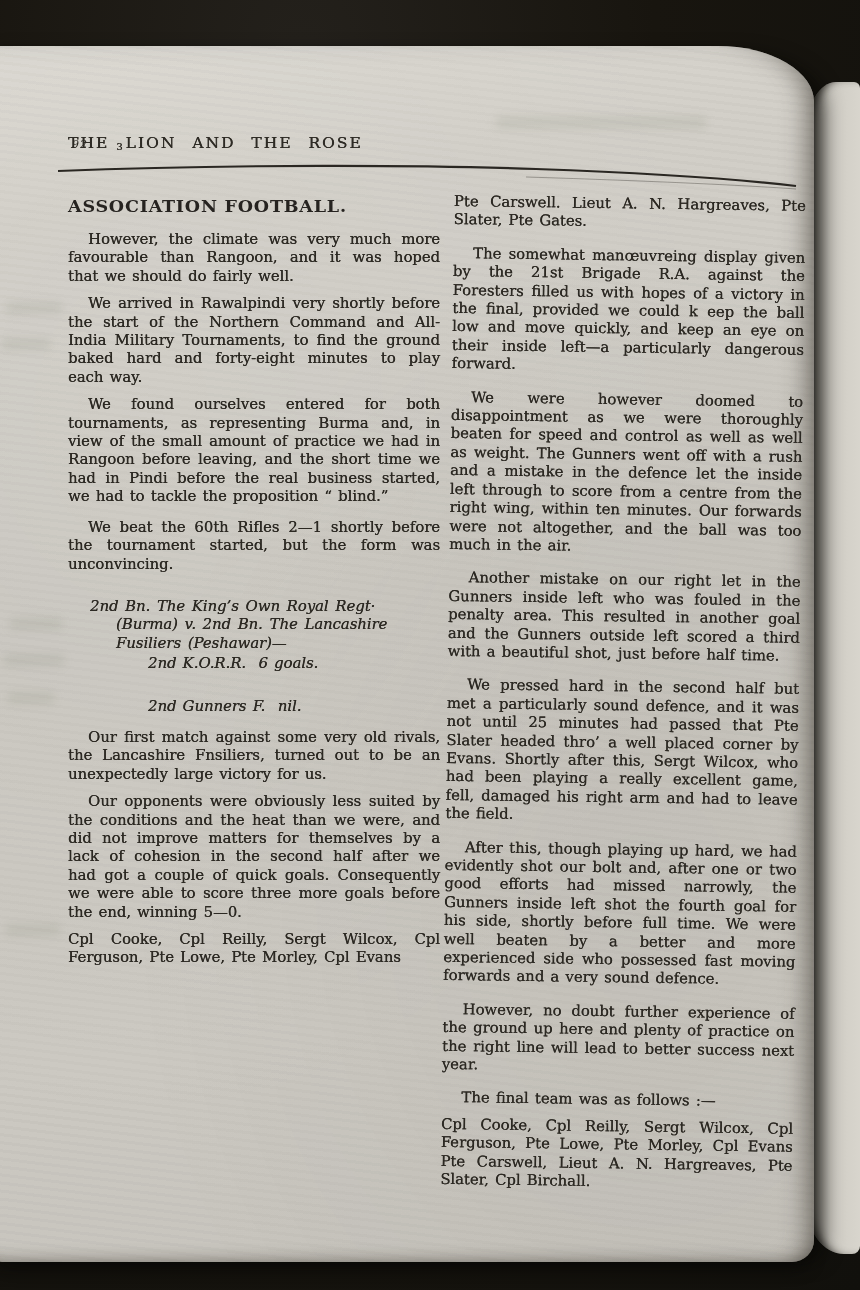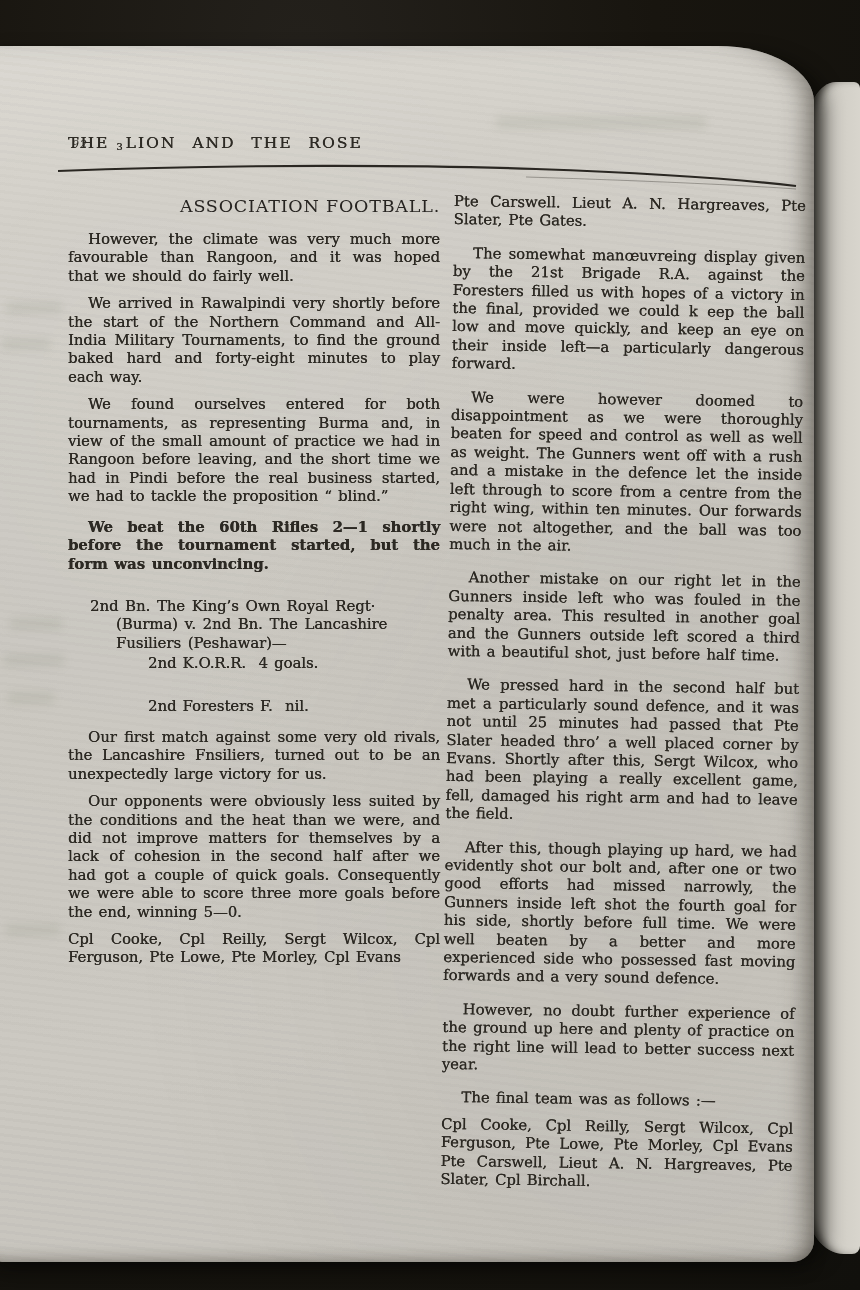--- a/index.html
+++ b/index.html
@@ -55,40 +55,40 @@
   .running-title{
     text-align:left; font-size:15.5px; letter-spacing:2px; word-spacing:9px;
     color:#2e2b25; text-shadow:.3px 0 0 currentColor;
   }
   .title-mark{ font-size:10px; position:relative; top:2px; margin:0 3px 0 7px; letter-spacing:0; }
   .rule-svg{ display:block; width:742px; height:30px; margin:2px 0 0 -12px; }
   .columns{ display:flex; gap:14px; margin-top:2px; }
   .col-left{ width:372px; }
   .col-right{ width:352px; transform:rotate(.8deg); transform-origin:0 0; }
   .article-title{
-    font-size:17.5px; font-weight:normal; text-align:right;
+    font-size:17.5px; font-weight:bold; text-align:left;
     letter-spacing:.8px; margin:4px 0 14px; color:#262320;
   }
   p{
     margin:0 0 9px; font-size:14.8px; line-height:18.4px;
     text-align:justify; text-indent:20px; word-spacing:1.5px;
     text-shadow:.25px 0 0 currentColor;
   }
   .col-right p{ margin-bottom:15px; }
   .flush{ text-indent:0; }
-  .result-block{ margin:24px 0 13px 22px; }
+  .result-block{ margin:24px 0 13px 22px;font-style:italic; }
   .result-head{
     text-indent:-26px; padding-left:26px; margin-bottom:2px;
     text-align:left; word-spacing:2px;
   }
   .result-score{
     text-indent:0; padding-left:58px; margin-bottom:2px;
     text-align:left; white-space:pre-wrap;
   }
-  .gap-top{ margin-top:12px;font-weight:bold; }
+  .gap-top{ margin-top:12px; }
 </style>
 </head>
 <body>
 
 <div class="scan">
 
   <div class="page-edge"></div>
 
   <div class="page">
     <div class="texture"></div>
@@ -119,25 +119,25 @@
 
         <div class="col-left">
           <div class="article-title">ASSOCIATION FOOTBALL.</div>
           <p>However, the climate was very much more favourable than Rangoon, and it was hoped that we should do fairly well.</p>
           <p>We arrived in Rawalpindi very shortly before the start of the Northern Command and All-India Military Tournaments, to find the ground baked hard and forty-eight minutes to play each way.</p>
           <p>We found ourselves entered for both tournaments, as representing Burma and, in view of the small amount of practice we had in Rangoon before leaving, and the short time we had in Pindi before the real business started, we had to tackle the proposition “ blind.”</p>
           <p class="gap-top">We beat the 60th Rifles 2—1 shortly before the tournament started, but the form was unconvincing.</p>
 
           <div class="result-block">
             <p class="result-head">2nd Bn. The King’s Own Royal Regt· (Burma) v. 2nd Bn. The Lancashire Fusiliers (Peshawar)—</p>
-            <p class="result-score">2nd K.O.R.R.  4 goals.</p>
+            <p class="result-score">2nd K.O.R.R.  6 goals.</p>
           </div>
 
           <div class="result-block">
-            <p class="result-score">2nd Foresters F.  nil.</p>
+            <p class="result-score">2nd Gunners F.  nil.</p>
           </div>
 
           <p>Our first match against some very old rivals, the Lancashire Fnsiliers, turned out to be an unexpectedly large victory for us.</p>
           <p>Our opponents were obviously less suited by the conditions and the heat than we were, and did not improve matters for themselves by a lack of cohesion in the second half after we had got a couple of quick goals. Consequently we were able to score three more goals before the end, winning 5—0.</p>
           <p class="flush">Cpl Cooke, Cpl Reilly, Sergt Wilcox, Cpl Ferguson, Pte Lowe, Pte Morley, Cpl Evans</p>
         </div>
 
         <div class="col-right">
           <p class="flush">Pte Carswell. Lieut A. N. Hargreaves, Pte Slater, Pte Gates.</p>
           <p>The somewhat manœuvreing display given by the 21st Brigade R.A. against the Foresters filled us with hopes of a victory in the final, provided we could k eep the ball low and move quickly, and keep an eye on their inside left—a particularly dangerous forward.</p>

